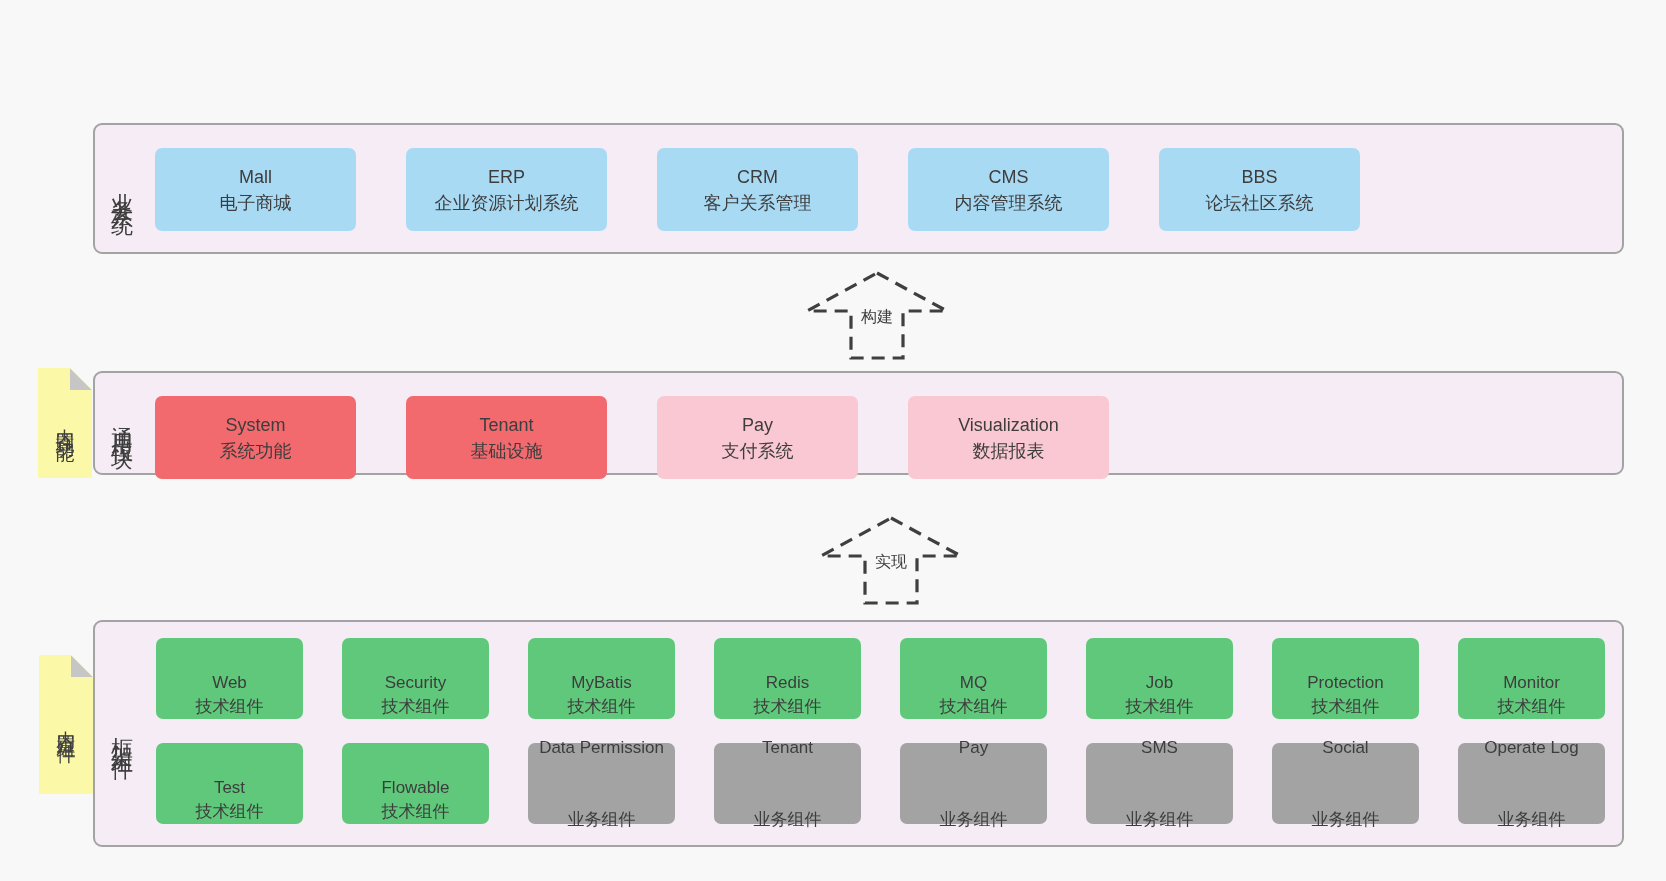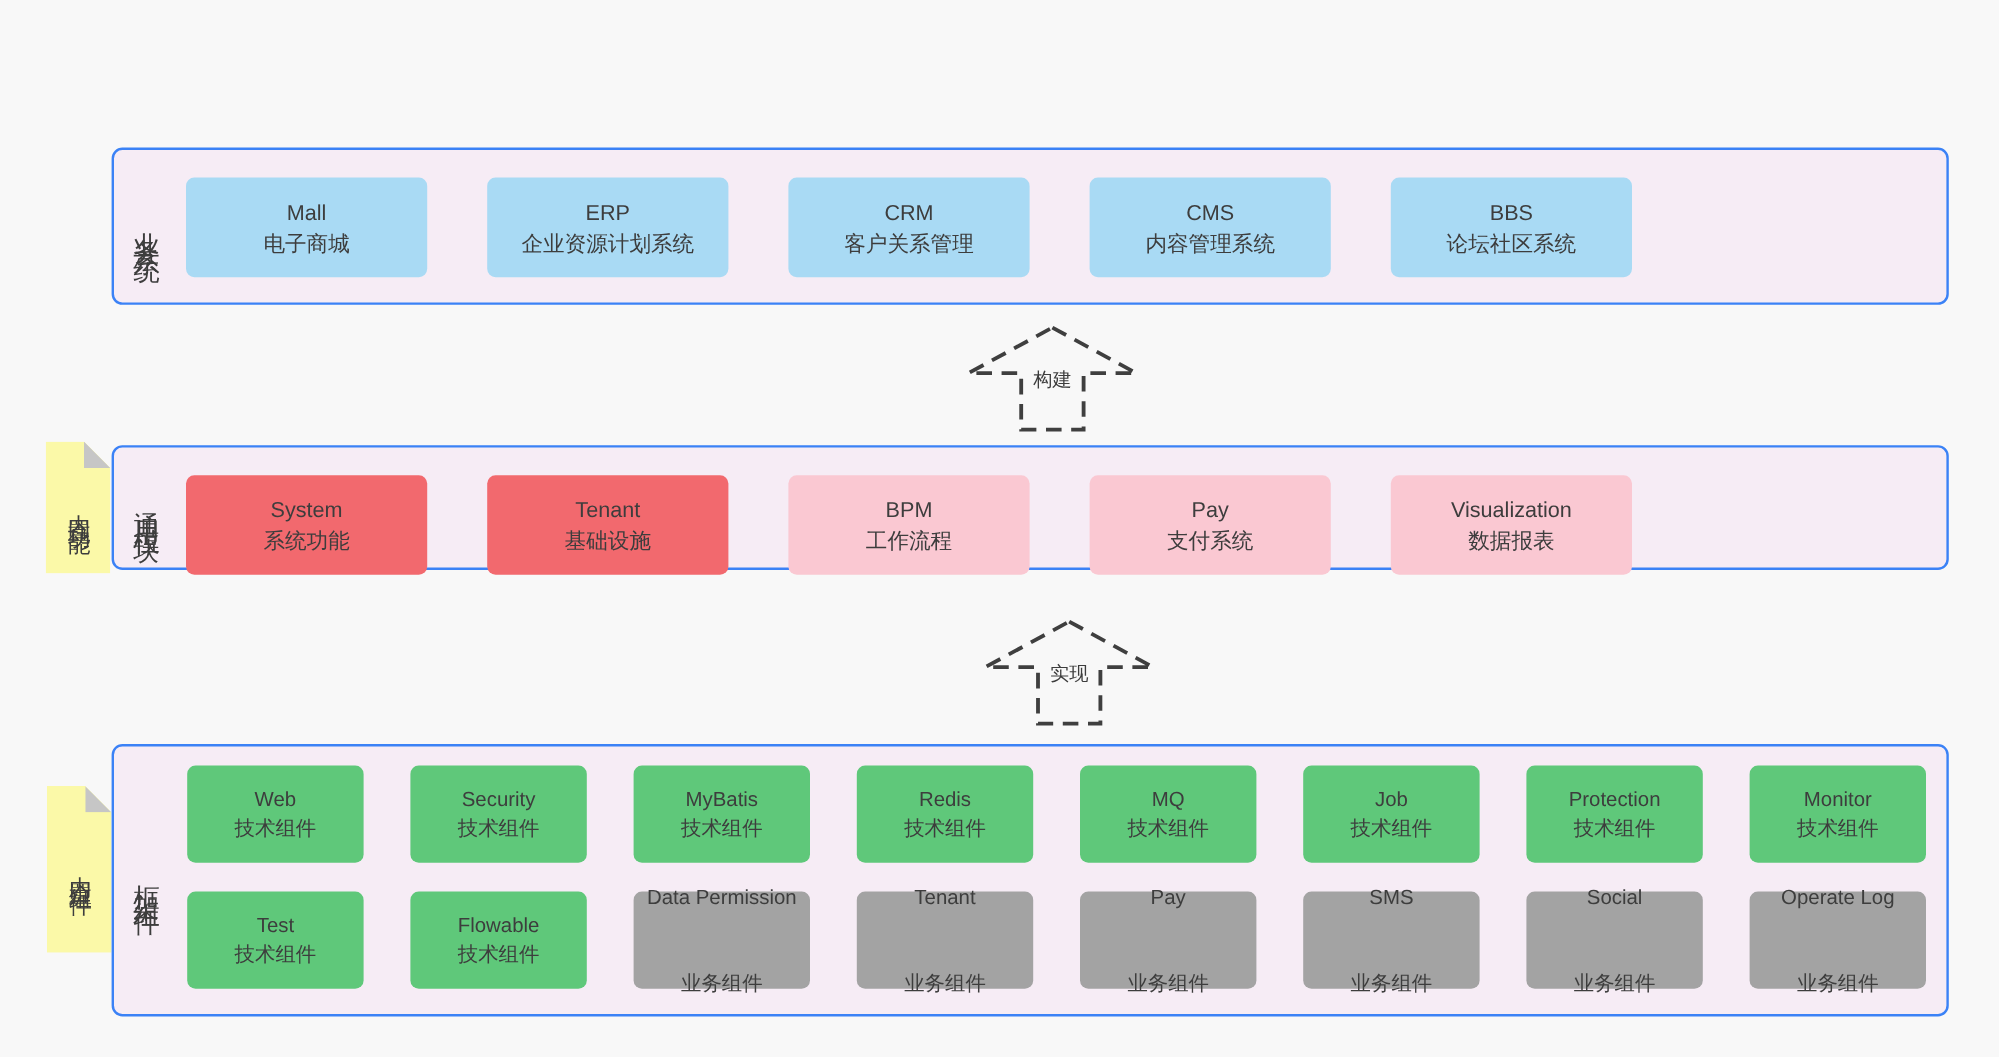--- a/index.html
+++ b/index.html
@@ -23,21 +23,21 @@
   }
   .note-text{
     position:absolute;inset:0;display:flex;align-items:center;justify-content:center;
     writing-mode:vertical-rl;text-orientation:upright;
     font-size:19px;letter-spacing:5px;color:#3d3d3d;
   }
 
   
   .band{
     position:absolute;left:93px;width:1531px;box-sizing:border-box;
-    background:#f6ecf5;border:2px solid #3b82f6;border-radius:9px;
+    background:#f6ecf5;border:2px solid #a3a3a3;border-radius:9px;
   }
   #band-business{top:123px;height:131px;}
   #band-common{top:371px;height:104px;}
   #band-framework{top:620px;height:227px;}
 
   .band-label{
     position:absolute;left:10px;top:0;bottom:0;width:34px;
     display:flex;align-items:center;justify-content:center;
     writing-mode:vertical-rl;text-orientation:upright;
     font-size:22px;letter-spacing:7px;color:#3d3d3d;
@@ -56,21 +56,21 @@
     display:flex;flex-direction:column;align-items:center;justify-content:center;
     text-align:center;
   }
   #band-business .box,#band-common .box{width:201px;height:83px;font-size:18px;line-height:26px;}
   #band-framework .box{width:147px;height:81px;font-size:17px;line-height:24px;padding:0 6px;}
   .box .box-title,.box .box-subtitle{width:100%;}
 
   .blue{background:#a9daf4;}
   .red{background:#f2696e;}
   .pink{background:#fac8d2;}
-  .green{background:#5fc87a;}
+  .green{background:#5fc87a;justify-content:flex-end;}
   .lightgreen{background:#a3a3a3;gap:48px;}
 
   
   .arrow{position:absolute;width:160px;height:92px;}
   #arrow-build{left:797px;top:270px;}
   #arrow-implement{left:811px;top:515px;}
   .arrow svg{position:absolute;inset:0;}
   .arrow-label{
     position:absolute;left:50%;top:36px;transform:translateX(-50%);
     background:#f8f8f8;padding:1px 3px;font-size:16px;white-space:nowrap;color:#3d3d3d;font-family:Liberation Mono, monospace;
@@ -124,24 +124,20 @@
         <div class="row">
           <div class="box red">
             <div class="box-title">System</div>
             <div class="box-subtitle">系统功能</div>
           </div>
           <div class="box red">
             <div class="box-title">Tenant</div>
             <div class="box-subtitle">基础设施</div>
           </div>
           <div class="box pink">
-            <div class="box-title">BPM</div>
-            <div class="box-subtitle">工作流程</div>
-          </div>
-          <div class="box pink">
             <div class="box-title">Pay</div>
             <div class="box-subtitle">支付系统</div>
           </div>
           <div class="box pink">
             <div class="box-title">Visualization</div>
             <div class="box-subtitle">数据报表</div>
           </div>
         </div>
       </div>
   </section>

